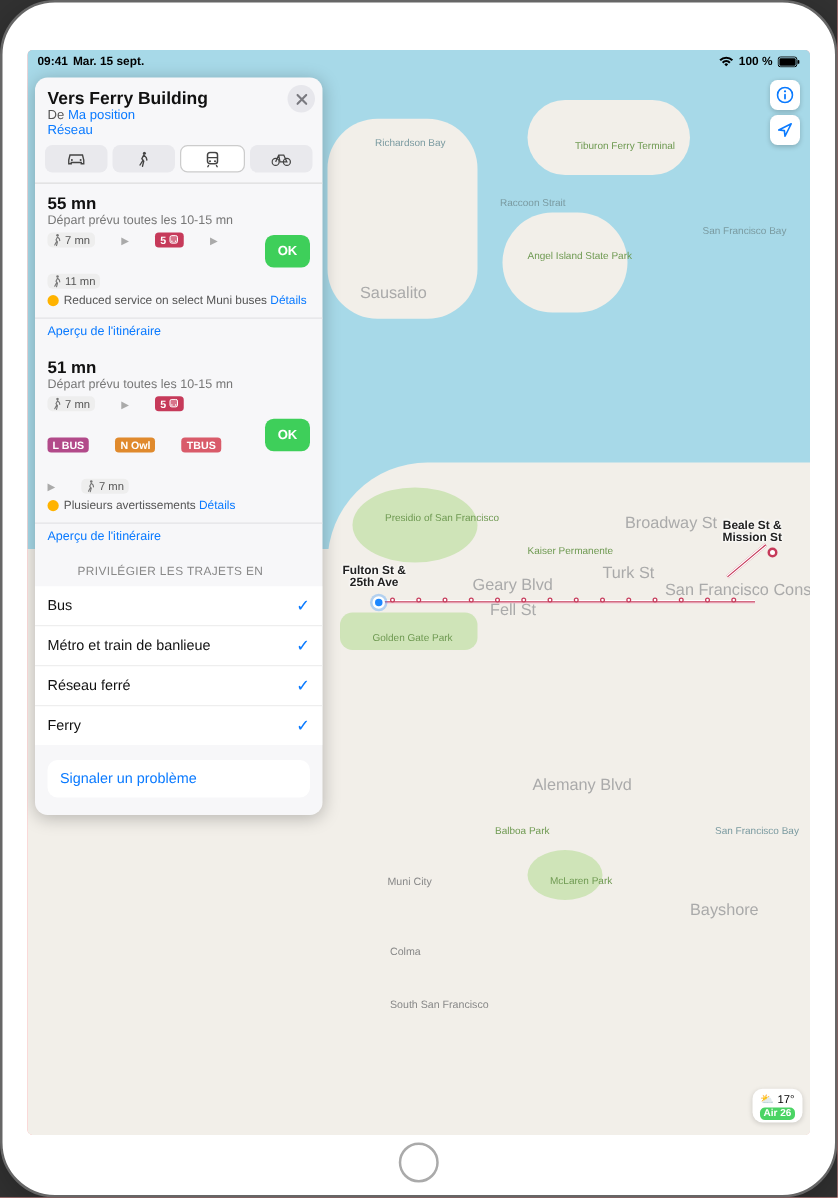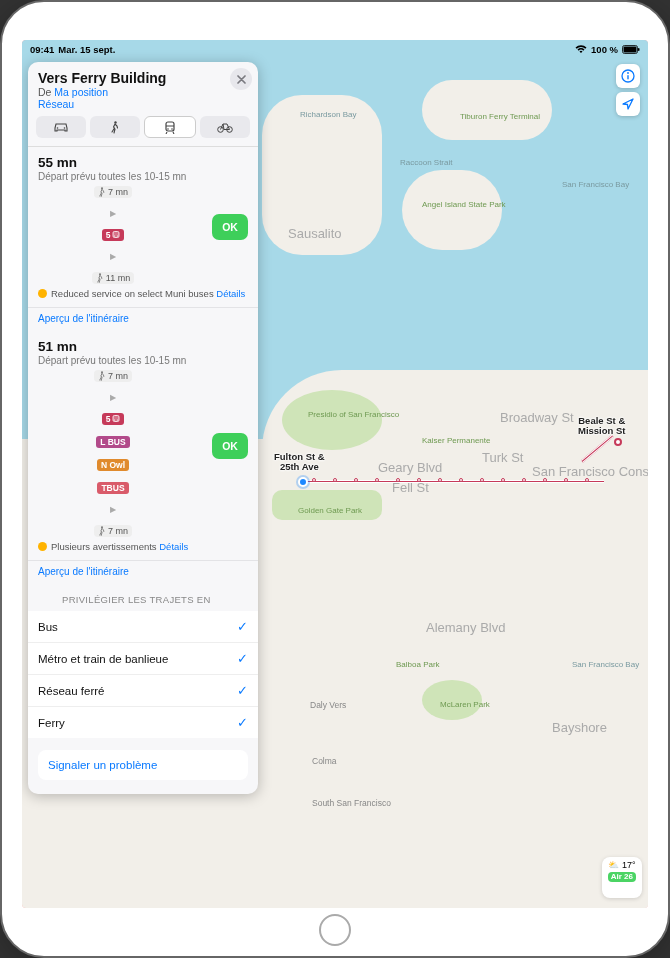--- a/index.html
+++ b/index.html
@@ -117,21 +117,21 @@
   display: flex; align-items: center; justify-content: center;
   box-shadow: 0 1px 4px rgba(0,0,0,0.2);
   color: #0a7aff;
 }
 
 .weather {
   position: absolute;
   right: 6px; bottom: 10px;
   background: #fff;
   border-radius: 8px;
-  padding: 3px 6px 16px;
+  padding: 3px 6px 2px;
   font-size: 9px;
   text-align: center;
   box-shadow: 0 1px 4px rgba(0,0,0,0.15);
   line-height: 1.2;
 }
 .weather .aqi { display:block; font-size:8px; font-weight:600; background:#4bd464; color:#fff; border-radius:4px; padding:0 3px; margin-top:2px;}
 
 .card {
   position: absolute;
   top: 22px; left: 6px;
@@ -173,21 +173,21 @@
 }
 .mode-tab.active { background:#fff; border:0.5px solid #ccc; }
 
 .route-option {
   border-bottom: 0.5px solid #e3e3e6;
   padding: 8px 10px;
   position: relative;
 }
 .ro-time { font-size: 13.5px; font-weight: 700; color:#111;}
 .ro-freq { font-size: 10px; color:#777; margin-top: 1px;}
-.ro-segments { display:flex; flex-wrap:wrap; align-items:center; gap:11px; margin-top:4px; font-size:9px; max-width: 150px; flex-direction: column;}
+.ro-segments { display:flex; flex-wrap:wrap; align-items:center; gap:21px; margin-top:4px; font-size:9px; max-width: 150px;}
 .seg-walk { display:inline-flex; align-items:center; gap:2px; background:#eee; border-radius:4px; padding:1px 4px; color:#555;}
 .seg-line { display:inline-flex; align-items:center; gap:2px; border-radius:3px; padding:1px 4px; color:#fff; font-weight:600; font-size:8.5px;}
 .seg-arrow { color:#aaa; font-size:8px;}
 .ro-advisory { font-size: 9.5px; color:#555; margin-top:4px; display:flex; align-items:flex-start; gap:4px;}
 .adv-icon { width:9px;height:9px;background:#ffb300;border-radius:50%;flex-shrink:0;margin-top:1px;}
 .ro-go {
   position:absolute; right:10px; top:50%; transform:translateY(-50%);
   width:36px;height:26px;background:#3ecf5a;border-radius:7px;
   color:#fff;font-size:10.5px;font-weight:700;
   display:flex;align-items:center;justify-content:center;
@@ -274,21 +274,21 @@
           <span class="street-label" style="left: 266px; top: 186px;">Sausalito</span>
           <span class="street-label" style="left: 478px; top: 370px;">Broadway St</span>
           <span class="street-label" style="left: 356px; top: 420px;">Geary Blvd</span>
           <span class="street-label" style="left: 460px; top: 410px;">Turk St</span>
           <span class="street-label" style="left: 370px; top: 440px;">Fell St</span>
           <span class="street-label" style="left: 404px; top: 580px;">Alemany Blvd</span>
           <span class="street-label" style="left: 530px; top: 680px;">Bayshore</span>
           <span class="street-label" style="left: 510px; top: 424px;">San Francisco Conservatory</span>
           <span class="city-label" style="left: 290px; top: 758px;">South San Francisco</span>
           <span class="city-label" style="left: 290px; top: 716px;">Colma</span>
-          <span class="city-label" style="left: 288px; top: 660px;">Daly Vers</span>
+          <span class="city-label" style="left: 288px; top: 660px;">Muni City</span>
         </div>
     <div class="route-dot" style="top: 438px; left: 290px;"></div>
         <div class="route-dot" style="top: 438px; left: 311px;"></div>
         <div class="route-dot" style="top: 438px; left: 332px;"></div>
         <div class="route-dot" style="top: 438px; left: 353px;"></div>
         <div class="route-dot" style="top: 438px; left: 374px;"></div>
         <div class="route-dot" style="top: 438px; left: 395px;"></div>
         <div class="route-dot" style="top: 438px; left: 416px;"></div>
         <div class="route-dot" style="top: 438px; left: 437px;"></div>
         <div class="route-dot" style="top: 438px; left: 458px;"></div>

